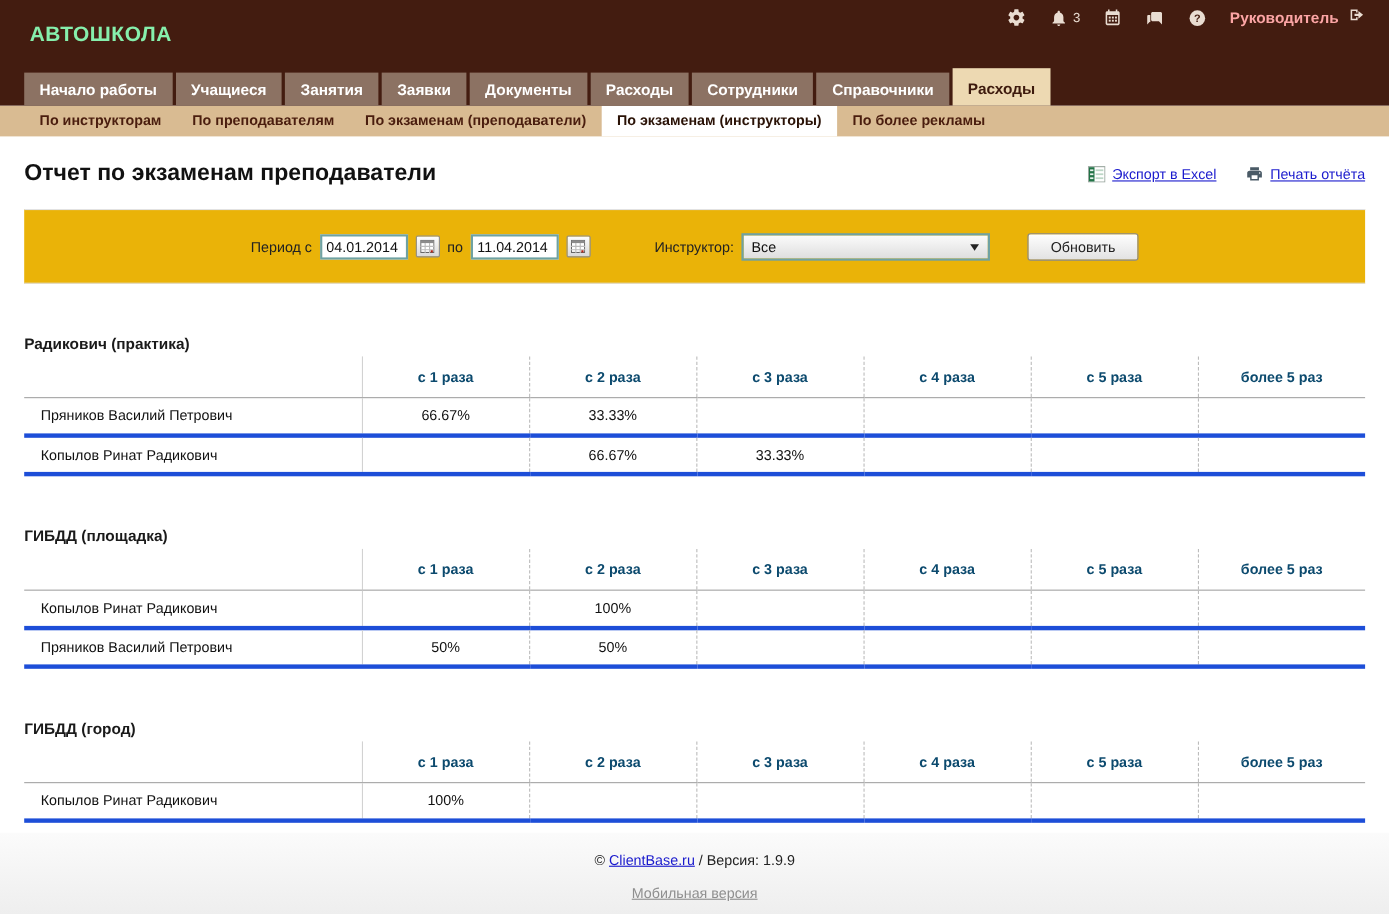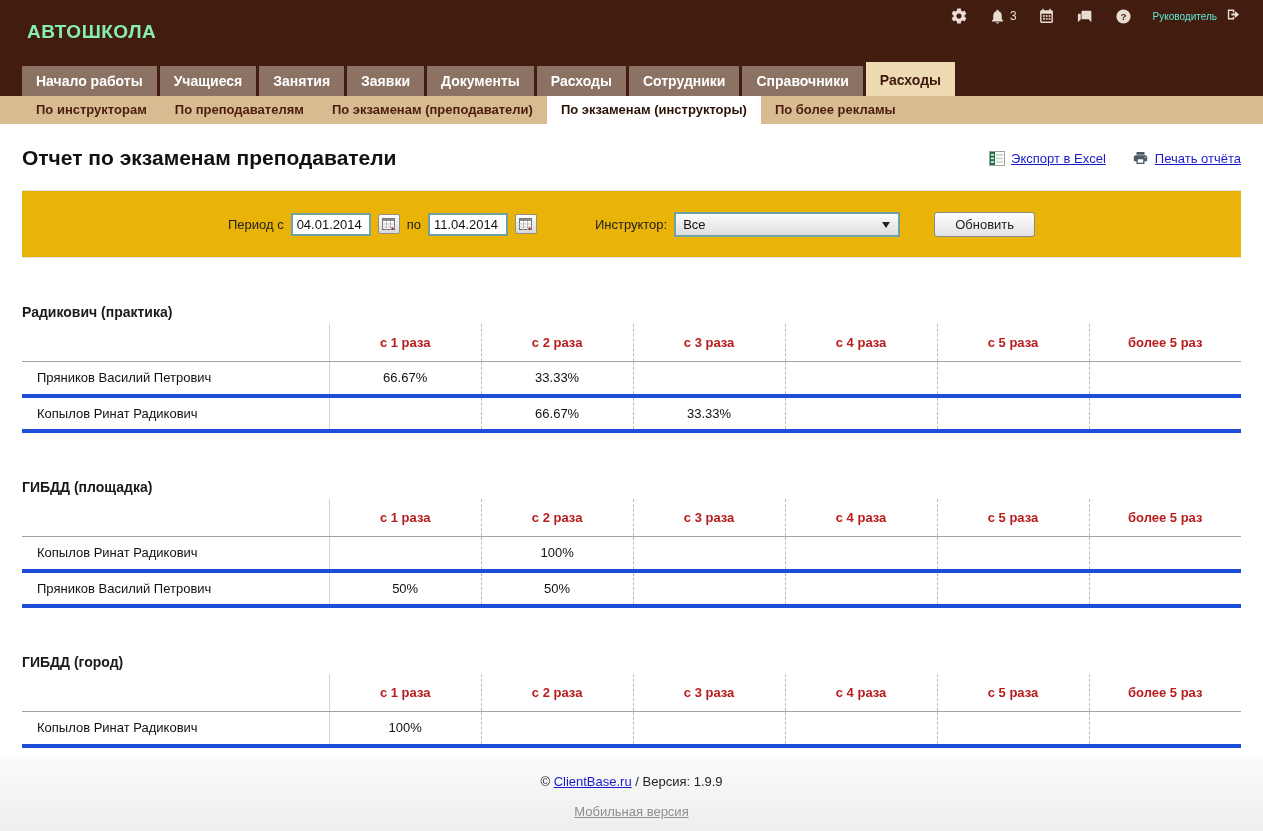--- a/index.html
+++ b/index.html
@@ -18,21 +18,21 @@
     color:#86efac; font-size:19px; font-weight:bold; letter-spacing:.5px;
   }
   .topbar-icons {
     position:absolute; top:3px; right:20px; height:26px;
     display:flex; align-items:center; gap:21px;
   }
   .tb-ic { display:flex; align-items:center; gap:4px; cursor:pointer; }
   .tb-ic svg { display:block; }
   .badge-count { color:#e9dcd1; font-size:12px; }
   .user-chip { display:flex; align-items:center; gap:7px; cursor:pointer; }
-  .user-label { color:#5eead4; font-size:10px; font-weight:normal; }
+  .user-label { color:#fca5a5; font-size:14px; font-weight:bold; }
 
   
   .tabs {
     position:absolute; left:22px; bottom:0; right:0;
     display:flex; align-items:flex-end; gap:3px;
   }
   .tab {
     background:#8c7263; color:#fff;
     font-size:14px; font-weight:bold;
     height:30px; line-height:30px; padding:0 14px;
@@ -100,21 +100,21 @@
     font-family:"Liberation Sans", sans-serif; cursor:pointer;
   }
 
   
   .report-section { margin-top:46px; }
   .section-title { font-size:14px; font-weight:bold; color:#1a1a1a; margin-bottom:4px; }
   .report-table { width:100%; border-collapse:collapse; table-layout:fixed; }
   .c-name { width:25.2%; }
   .c-data { width:12.4667%; }
   .report-table th {
-    font-size:13px; font-weight:bold; color:#b91c1c; text-align:center;
+    font-size:13px; font-weight:bold; color:#0c4a6e; text-align:center;
     height:37px; vertical-align:middle; border-bottom:1px solid #a3a3a3;
   }
   .report-table td {
     font-size:13px; color:#111; text-align:center;
     height:35px; vertical-align:middle; border-bottom:4px solid #1d4ed8;
   }
   .report-table th + th, .report-table td + td { border-left:1px dashed #bcbcbc; }
   .report-table th:nth-child(2), .report-table td:nth-child(2) { border-left:1px solid #d2d2d2; }
   .report-table .cell-name { text-align:left; padding-left:15px; }
 

